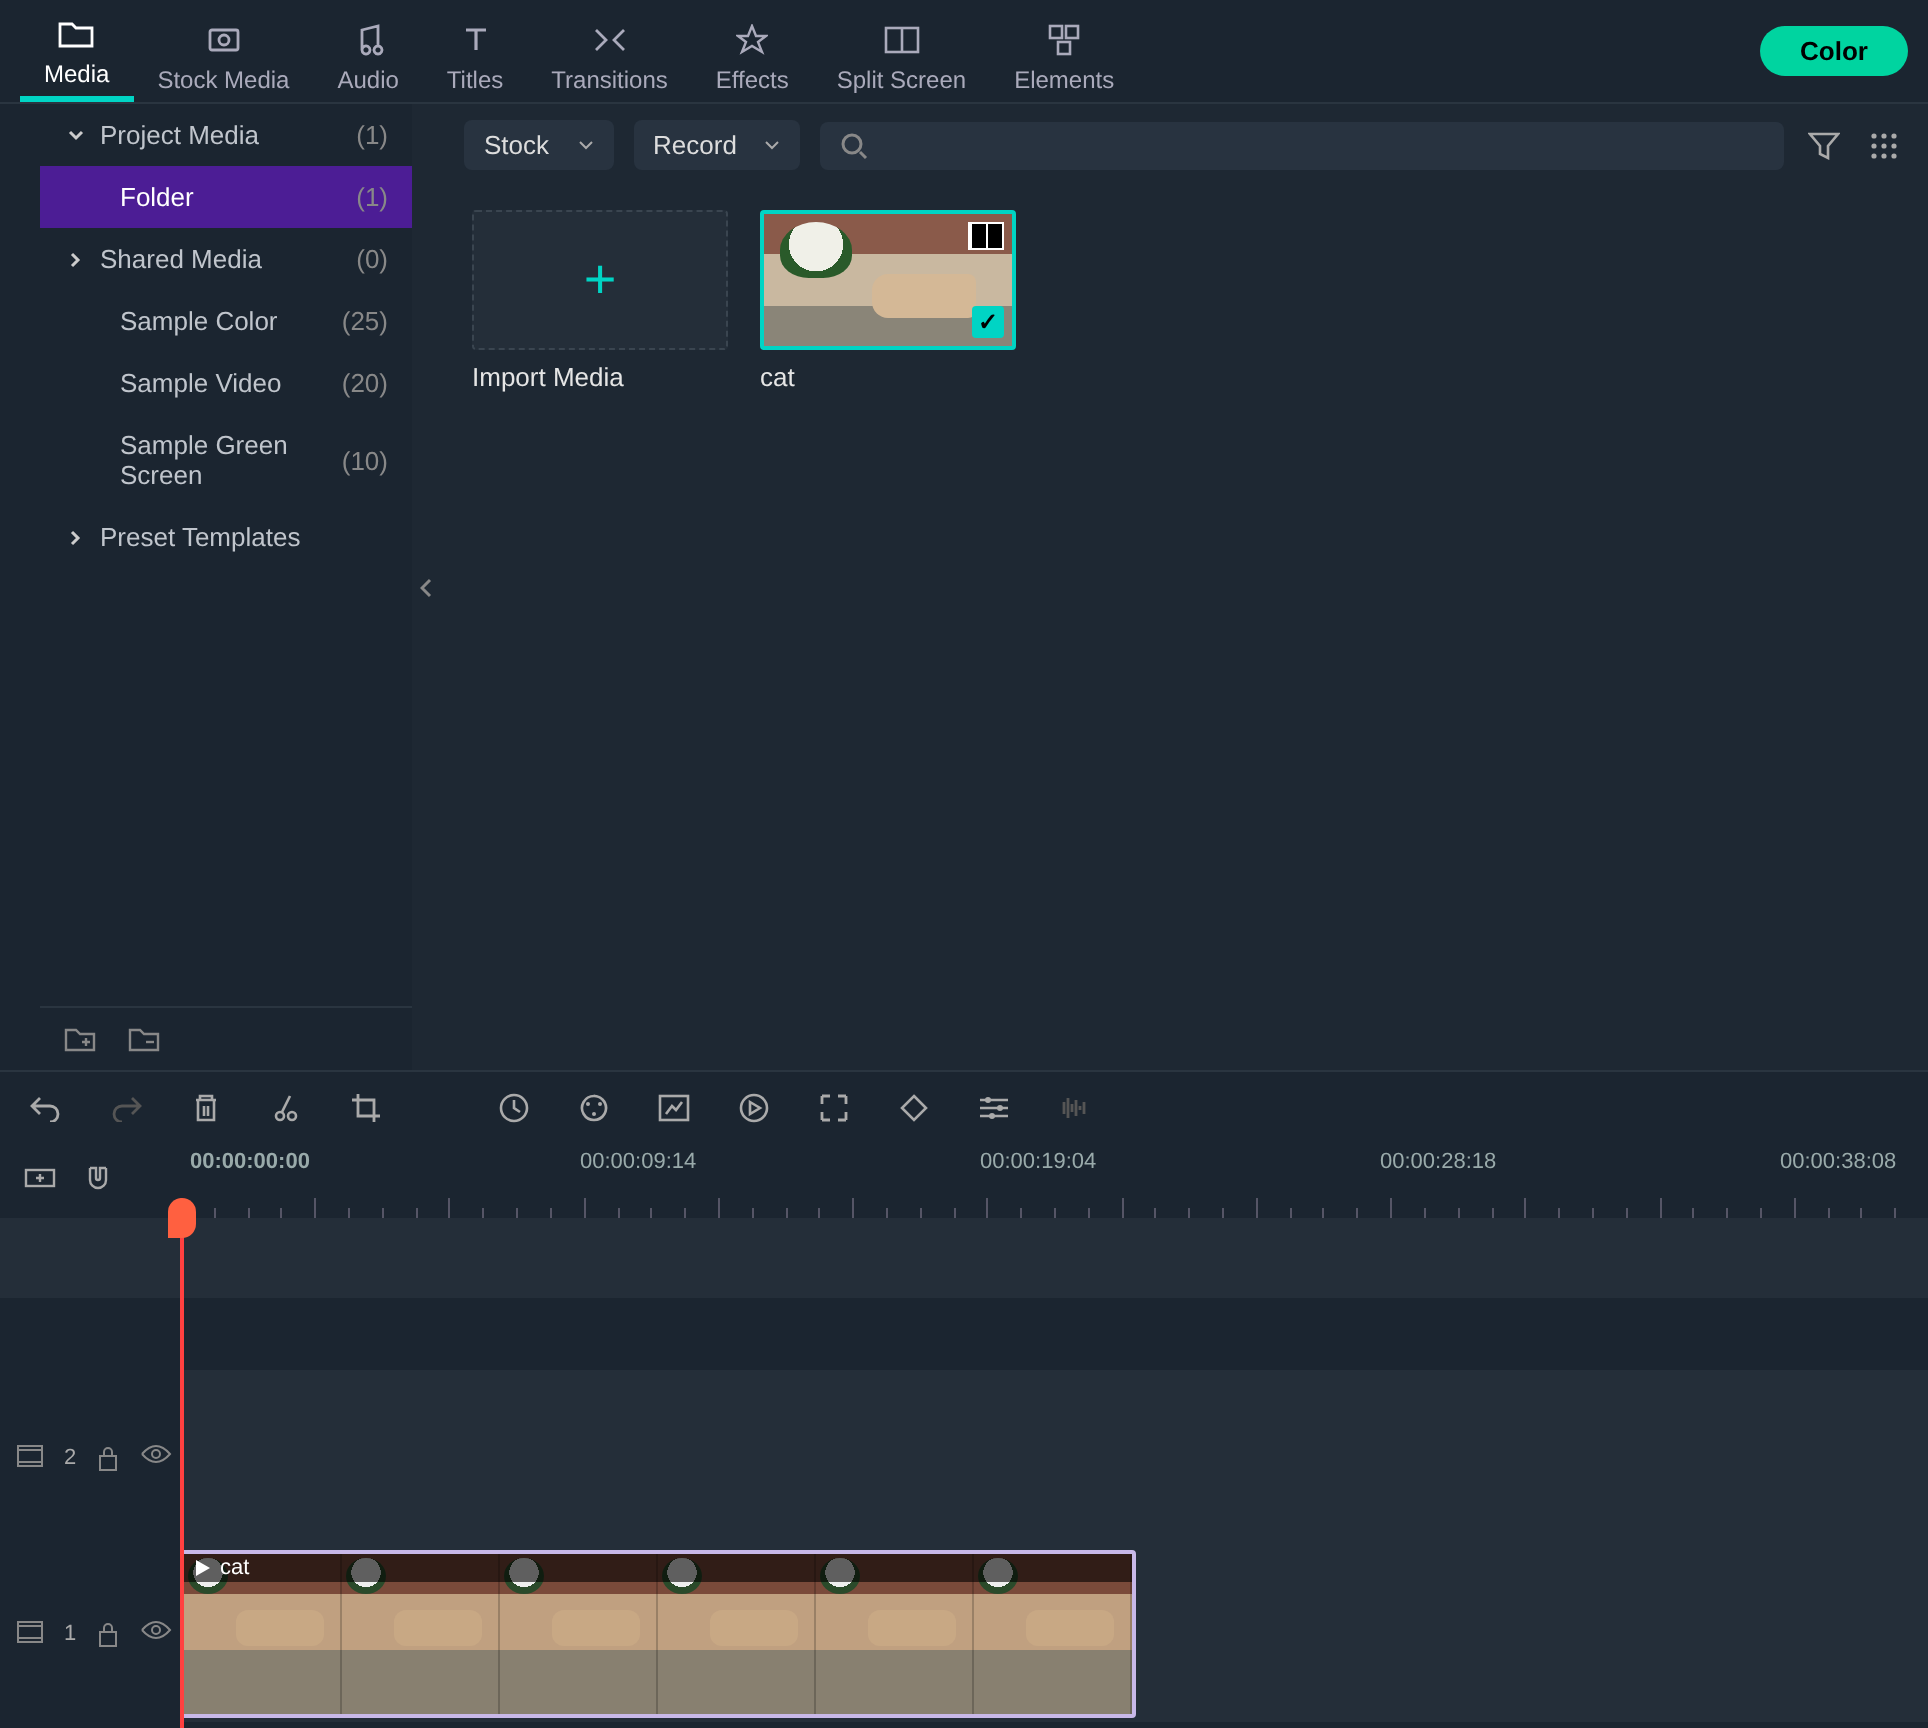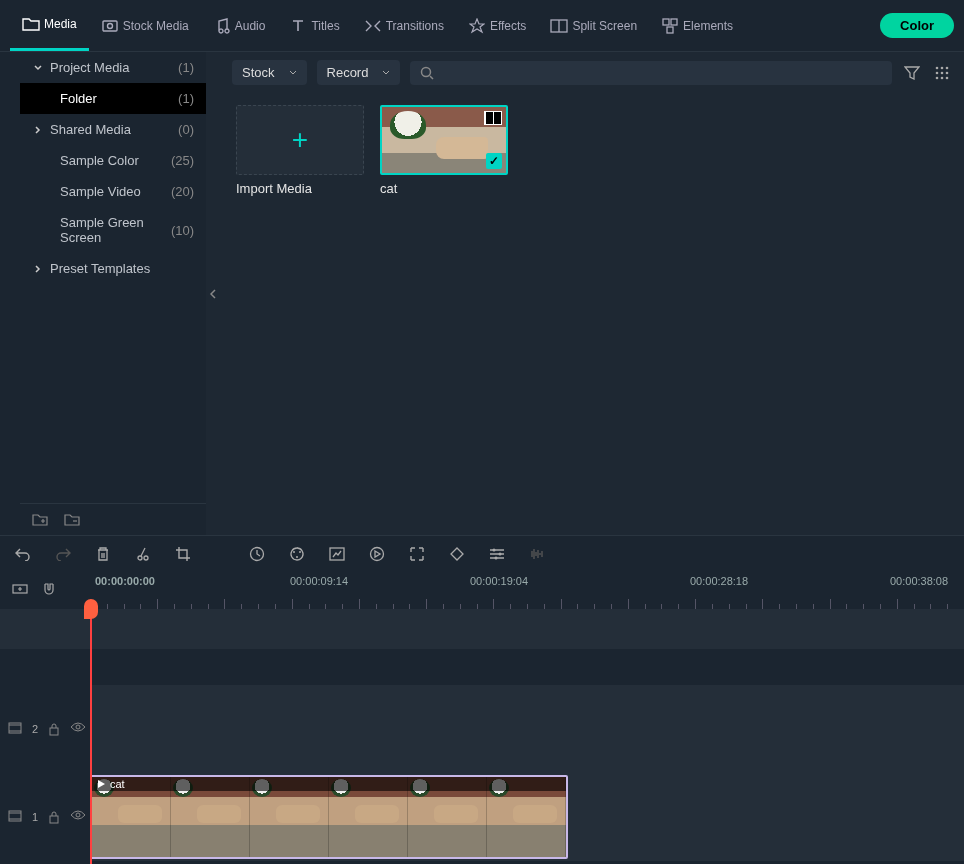--- a/index.html
+++ b/index.html
@@ -1,35 +1,35 @@
 <!DOCTYPE html>
 <html><head>
 <meta charset="utf-8">
 <style>
 * { box-sizing: border-box; margin: 0; padding: 0; font-family: -apple-system, BlinkMacSystemFont, "Segoe UI", Arial, sans-serif; }
 body { background: #1b2530; color: #d0d0d0; width: 964px; height: 864px; overflow: hidden; font-size: 13px; }
 
 
 .top-toolbar { display: flex; align-items: center; background: #1b2530; border-bottom: 1px solid #2a3540; height: 52px; padding: 0 10px; }
-.tab-btn { display: flex; flex-direction: row; align-items: center; justify-content: flex-end; padding: 4px 12px; cursor: pointer; color: #aab; gap: 4px; height: 100%; }
+.tab-btn { display: flex; flex-direction: column; align-items: center; justify-content: flex-end; padding: 4px 12px; cursor: pointer; color: #aab; gap: 4px; height: 100%; }
 .tab-btn.active { color: #fff; border-bottom: 3px solid #00d4c4; }
 .tab-btn .ico { width: 18px; height: 18px; display: flex; align-items: center; justify-content: center; }
 .tab-btn span { font-size: 12px; }
 .spacer { flex: 1; }
 .export-btn { background: #00d4a0; color: #000; border-radius: 14px; padding: 5px 20px; font-weight: 600; cursor: pointer; font-size: 13px; }
 
 
 .main-row { display: flex; height: 483px; }
 
 
 .sidebar { width: 206px; background: #1b2530; display: flex; flex-direction: column; padding-left: 20px; }
 .sidebar-list { flex: 1; }
 .side-item { display: flex; align-items: center; padding: 8px 12px 8px 14px; cursor: pointer; color: #c0c5cc; }
 .side-item.lvl2 { padding-left: 40px; }
-.side-item.selected { background: #000000; color: #fff; }
+.side-item.selected { background: #4c1d95; color: #fff; }
 .side-item .arrow { width: 8px; height: 8px; margin-right: 8px; display: inline-block; }
 .side-item .label { flex: 1; font-size: 13px; }
 .side-item .count { color: #888; font-size: 13px; }
 .sidebar-bottom { height: 32px; display: flex; align-items: center; gap: 16px; padding: 0 12px; border-top: 1px solid #2a3540; }
 .sidebar-bottom .ico { width: 16px; height: 16px; color: #888; cursor: pointer; }
 
 
 .collapse-handle { width: 14px; background: #1e2833; display: flex; align-items: center; justify-content: center; cursor: pointer; }
 
 
@@ -434,21 +434,21 @@
         <div style="left: 756.346px; height: 5px;"></div>
         <div style="left: 773.154px; height: 5px;"></div>
         <div style="left: 789.962px; height: 5px;"></div>
         <div style="left: 806.769px; height: 10px;"></div>
         <div style="left: 823.577px; height: 5px;"></div>
         <div style="left: 840.385px; height: 5px;"></div>
         <div style="left: 857.192px; height: 5px;"></div>
       </div>
   <div class="tick-label" style="left: 5px; font-weight: bold;">00:00:00:00</div>
       <div class="tick-label" style="left: 200px;">00:00:09:14</div>
-      <div class="tick-label" style="left: 380px;">00:00:19:04</div>
+      <div class="tick-label" style="left: 400px;">00:00:19:04</div>
       <div class="tick-label" style="left: 600px;">00:00:28:18</div>
       <div class="tick-label" style="left: 800px;">00:00:38:08</div>
     </div>
 </div>
 
 <div class="timeline">
   <div class="playhead"></div>
   <div class="marker-strip"></div>
   <div class="track-gap"></div>
   <div class="track">

